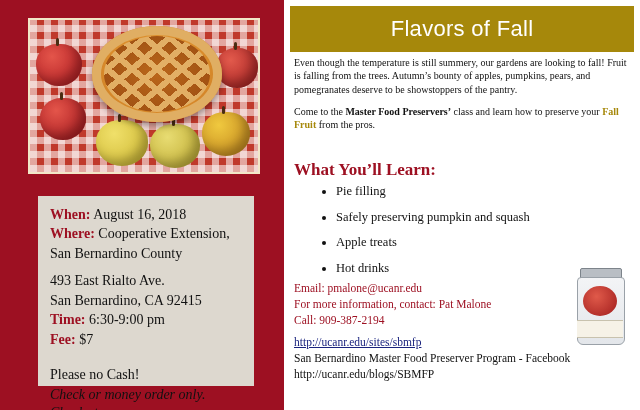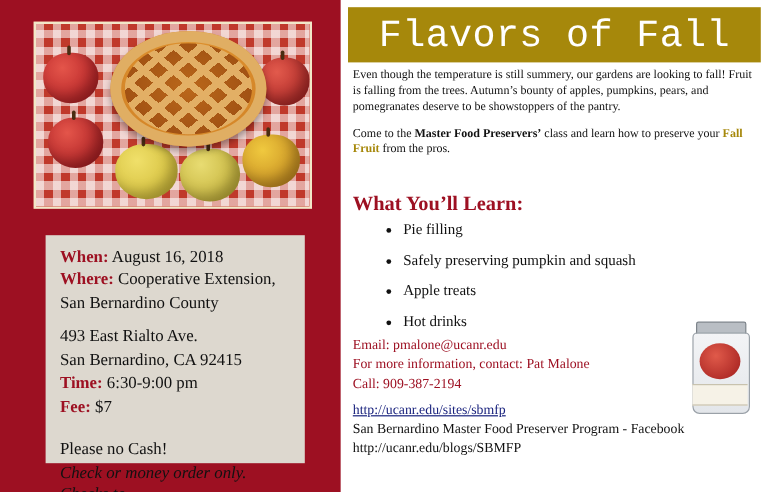--- a/index.html
+++ b/index.html
@@ -75,22 +75,22 @@
   
   .right{
     position:absolute;left:284px;top:0;width:356px;height:410px;background:#fff;
   }
   .title-bar{
     position:absolute;left:6px;top:6px;width:344px;height:46px;
     background:#a6880b;
     display:flex;align-items:center;justify-content:center;
   }
   .title-bar .title{
-    color:#fff;font-size:32px;letter-spacing:.3px;
-    font-family:Liberation Mono, monospace;
+    color:#fff;font-size:22px;letter-spacing:.3px;
+    font-family:Liberation Sans, sans-serif;
   }
   .intro{
     position:absolute;left:10px;top:56px;width:338px;
     font-size:10px;line-height:1.33;color:#111;text-align:left;
   }
   .intro p{margin:0 0 9px 0;}
   .intro .bold{font-weight:bold;}
   .intro .gold{color:#a6880b;font-weight:bold;}
 
   .learn-head{

